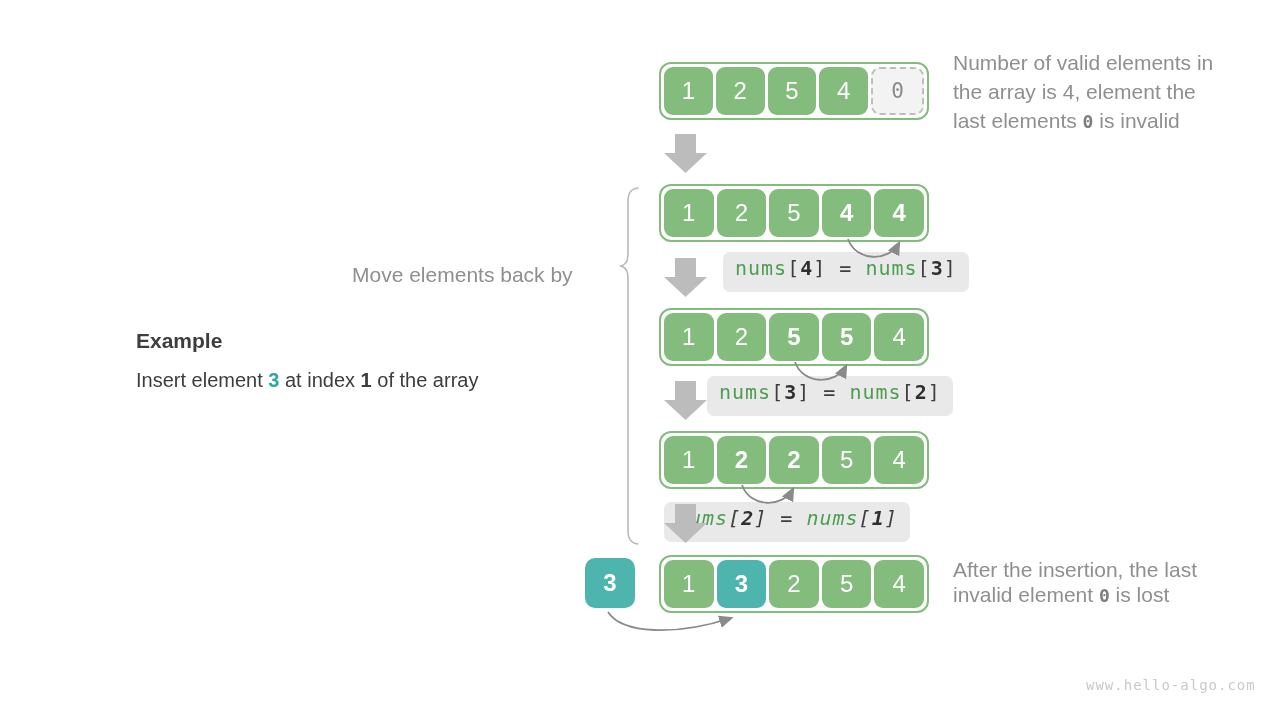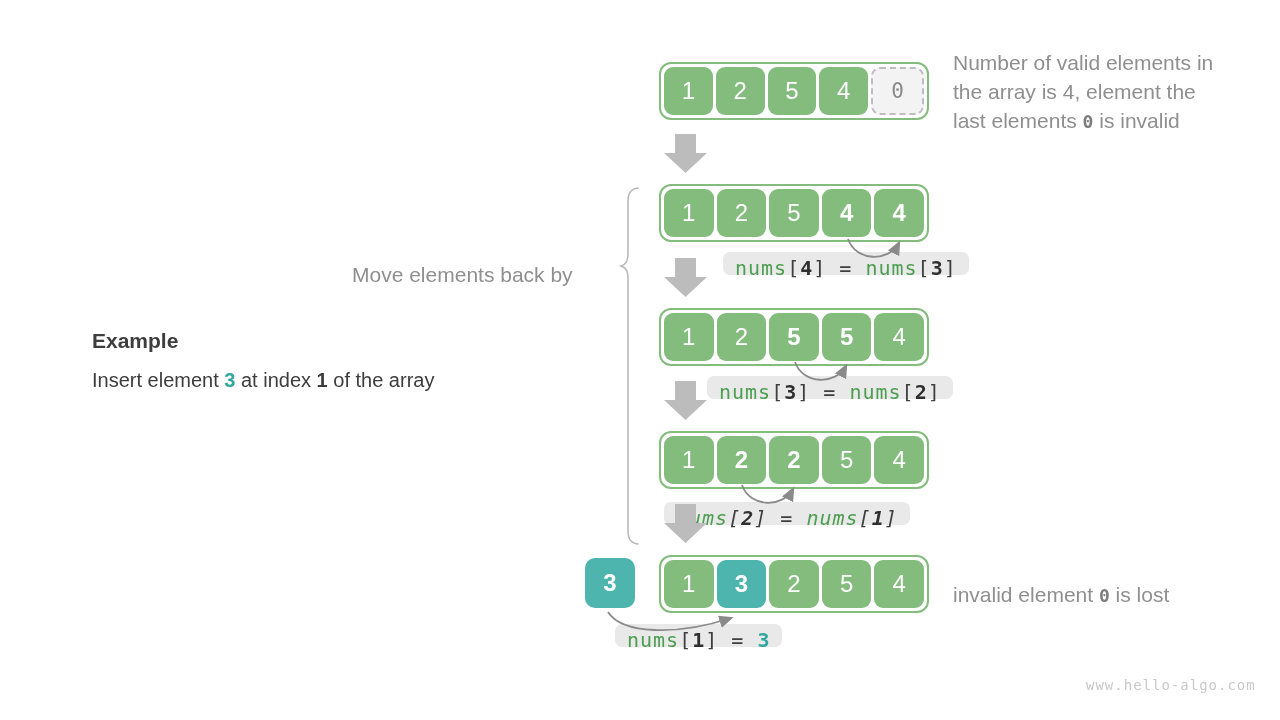--- a/index.html
+++ b/index.html
@@ -16,56 +16,57 @@
         font-size:24px;font-weight:400;}
   .cell.bold{font-weight:700;}
   .cell.teal{background:var(--teal);}
   .cell.invalid{background:var(--invalidBg);border:2px dashed var(--invalidBorder);
         color:#8a8a8a;font-family:"DejaVu Sans Mono",monospace;font-size:21px;}
   .lonebox{position:absolute;left:585px;top:558px;width:50px;height:50px;
         border-radius:10px;background:var(--teal);color:#fff;display:flex;
         align-items:center;justify-content:center;font-size:24px;font-weight:700;}
 
   
-  .code{position:absolute;height:23px;line-height:33px;padding:0 12px;
+  .code{position:absolute;height:40px;line-height:33px;padding:0 12px;
         background:var(--labelBg);border-radius:7px;white-space:nowrap;
         font-family:"DejaVu Sans Mono",monospace;font-size:20px;letter-spacing:1px;}
   .code .seg-fn{color:var(--codeGreen);}
   .code .seg-p{color:#3e3e3e;}
   .code .seg-n{color:#2f2f2f;font-weight:700;}
   .code .seg-val{color:var(--tealText);font-weight:700;}
 
   
   .note{position:absolute;color:var(--grayText);font-size:21px;line-height:29px;}
   .note .seg-mono{font-family:"DejaVu Sans Mono",monospace;font-weight:700;
         font-size:18px;color:#7d7d7d;}
   .dark{position:absolute;color:var(--darkText);}
   .seg-teal{color:var(--tealText);font-weight:700;}
   .seg-bold{font-weight:700;}
-  .title{font-size:21px;font-weight:700;}
-  .bodyline{font-size:20px;}
+  .title{font-size:21px;font-weight:700;margin-left:44px;}
+  .bodyline{font-size:20px;margin-left:44px;}
   .watermark{position:absolute;left:1078px;top:677px;color:var(--watermark);
         font-family:"DejaVu Sans Mono",monospace;font-size:14px;letter-spacing:1px;margin-left:8px;}
 
   svg.overlay{position:absolute;left:0;top:0;pointer-events:none;}
 </style>
 </head>
 <body>
 
 <div id="stage">
 
   <div class="dark title" style="left:92px;top:329px;">Example</div>
   <div class="dark bodyline" style="left:92px;top:369px;"><span class="seg-plain">Insert element </span><span class="seg-teal">3</span><span class="seg-plain"> at index </span><span class="seg-bold">1</span><span class="seg-plain"> of the array</span></div>
 
   <div class="note" style="left:352px;top:244px;margin-top:16px;"><span class="seg-plain">Move elements back by</span></div>
 
   <div class="note" style="left:953px;top:48px;"><span class="seg-plain">Number of valid elements in</span></div>
   <div class="note" style="left:953px;top:77px;"><span class="seg-plain">the array is 4, element the</span></div>
   <div class="note" style="left:953px;top:106px;"><span class="seg-plain">last elements </span><span class="seg-mono">0</span><span class="seg-plain"> is invalid</span></div>
 
+  <div class="note" style="left:953px;top:555px;"><span class="seg-plain">After the insertion, the last</span></div>
   <div class="note" style="left:953px;top:580px;"><span class="seg-plain">invalid element </span><span class="seg-mono">0</span><span class="seg-plain"> is lost</span></div>
 
   <div class="array" style="left:659px;top:62px;">
       <div class="cell">1</div>
       <div class="cell">2</div>
       <div class="cell">5</div>
       <div class="cell">4</div>
       <div class="cell invalid">0</div>
     </div>
   <div class="array" style="left:659px;top:184px;">
@@ -95,21 +96,20 @@
       <div class="cell">2</div>
       <div class="cell">5</div>
       <div class="cell">4</div>
     </div>
 
   <div class="lonebox">3</div>
 
   <div class="code" style="left:723px;top:252px;"><span class="seg-fn">nums</span><span class="seg-p">[</span><span class="seg-n">4</span><span class="seg-p">] = </span><span class="seg-fn">nums</span><span class="seg-p">[</span><span class="seg-n">3</span><span class="seg-p">]</span></div>
   <div class="code" style="left:707px;top:376px;text-align:center;"><span class="seg-fn">nums</span><span class="seg-p">[</span><span class="seg-n">3</span><span class="seg-p">] = </span><span class="seg-fn">nums</span><span class="seg-p">[</span><span class="seg-n">2</span><span class="seg-p">]</span></div>
   <div class="code" style="left:664px;top:502px;font-style:italic;"><span class="seg-fn">nums</span><span class="seg-p">[</span><span class="seg-n">2</span><span class="seg-p">] = </span><span class="seg-fn">nums</span><span class="seg-p">[</span><span class="seg-n">1</span><span class="seg-p">]</span></div>
-  <div class="code" style="left:615px;top:624px;"><span class="seg-fn">nums</span><span class="seg-p">[</span><span class="seg-n">1</span><span class="seg-p">] = </span><span class="seg-val">3</span></div>
 
   <div class="watermark">www.hello-algo.com</div>
 
   <svg class="overlay" width="1280" height="720" viewBox="0 0 1280 720">
     <defs>
       <marker id="ah" markerWidth="10" markerHeight="10" refX="6.5" refY="3.5" orient="auto">
         <path d="M0,0 L8,3.5 L0,7 z" fill="#8a8a8a"></path>
       </marker>
     </defs>
 

